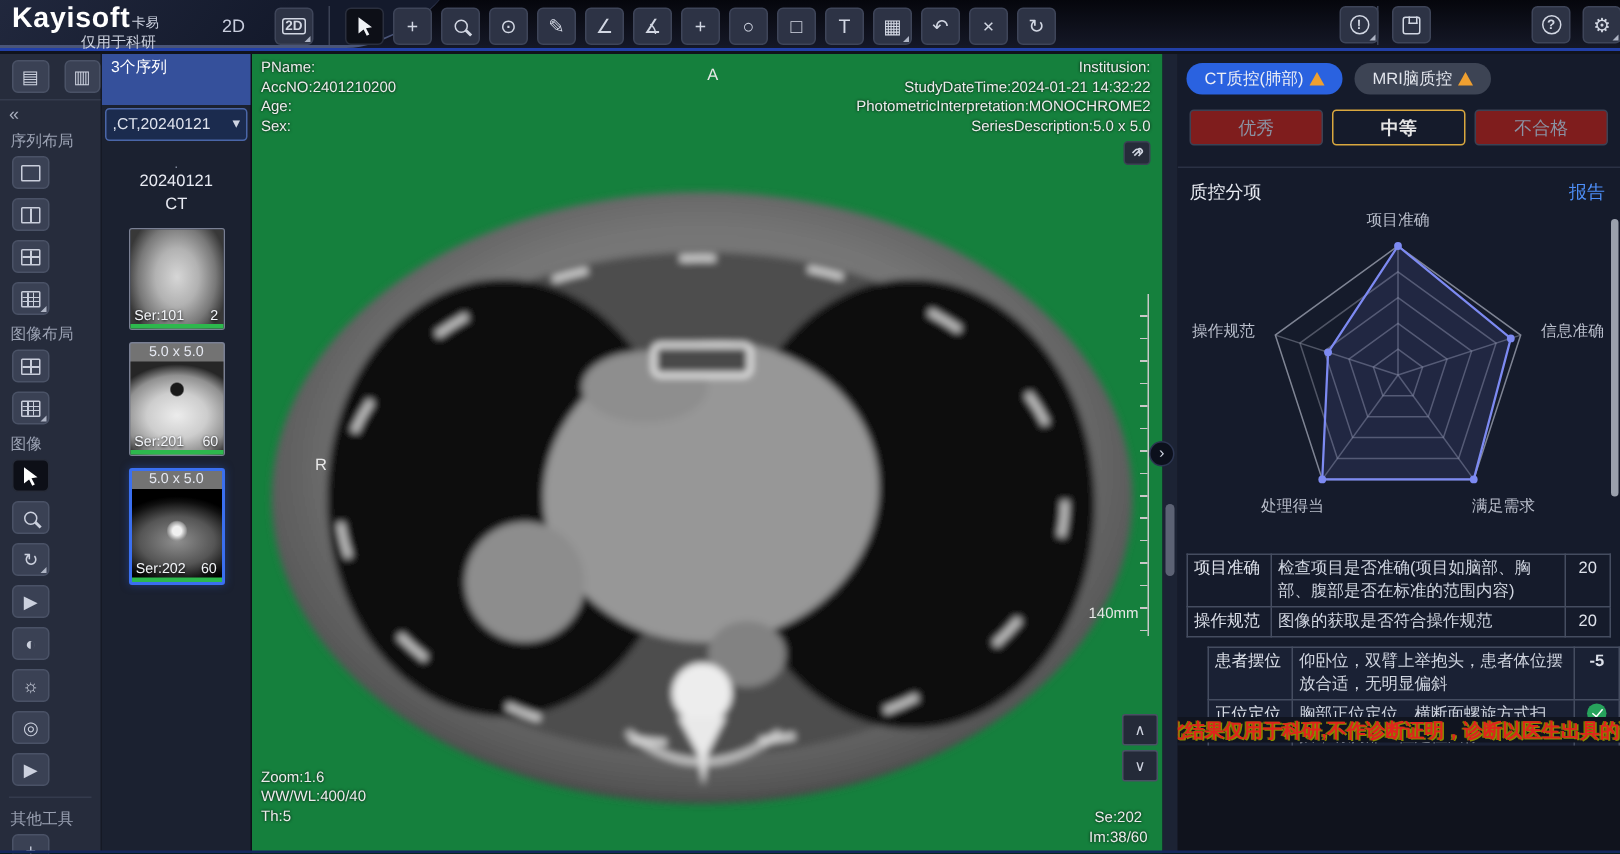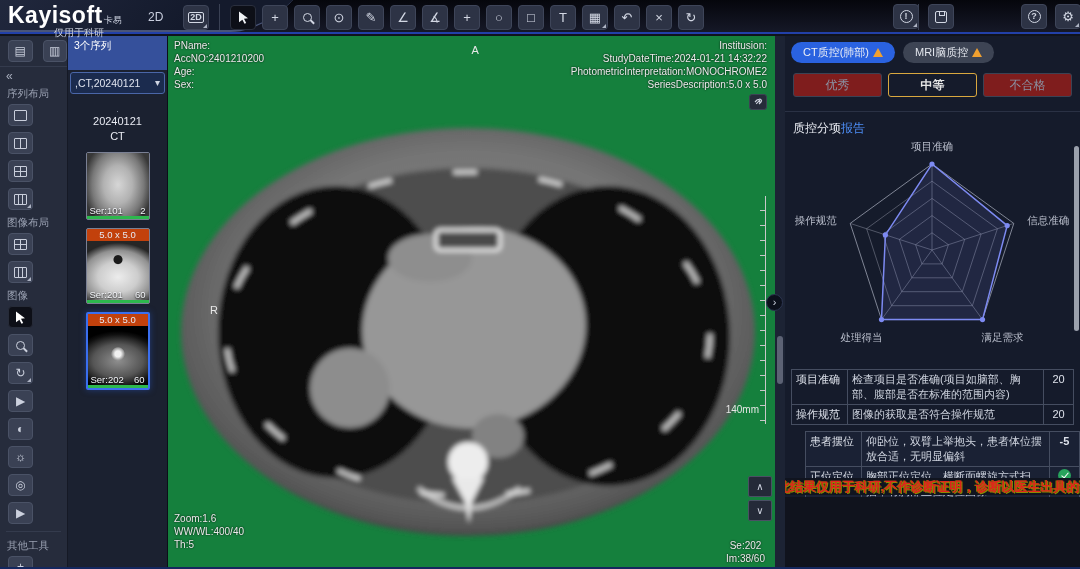--- a/index.html
+++ b/index.html
@@ -7,21 +7,21 @@
   body { font-family:"Liberation Sans","DejaVu Sans",sans-serif; }
   .app { position:relative; width:1080px; height:569px; overflow:hidden; background:#10131d; }
 
   
   .topbar { position:absolute; left:0; top:0; width:1080px; height:34px;
     background:linear-gradient(to bottom,#05060c,#151827); border-bottom:2px solid #2240a8; z-index:5; }
   .logo-swoosh { position:absolute; left:-40px; top:-14px; width:330px; height:46px;
     background:linear-gradient(100deg,#232a40,#141a2c 70%); border-radius:0 0 80px 0;
     border-bottom:2px solid #4a5578; transform:skewX(-30deg); }
   .logo-block { position:absolute; left:8px; top:2px; z-index:2; }
-  .logo-main { color:#fff; font-size:23px; font-weight:bold; letter-spacing:.5px; }
+  .logo-main { color:#fff; font-size:19px; font-weight:bold; letter-spacing:.5px; }
   .logo-cn { color:#cfd4e2; font-size:9px; margin-left:1px; }
   .logo-tag { color:#cdd2df; font-size:10px; margin-left:46px; margin-top:-3px; }
   .mode-label { position:absolute; left:148px; top:10px; color:#c9cede; font-size:12px; z-index:2; }
   .tb-tools { position:absolute; left:183px; top:4px; display:flex; gap:6px; align-items:center; z-index:2; }
   .tbtn { position:relative; width:26px; height:25px; background:#2d3345; border:1px solid #3e4559;
     border-radius:4px; color:#d2d7e3; font-size:13px; display:flex; align-items:center; justify-content:center;
     cursor:pointer; padding:0; line-height:1; }
   .tbtn.active { background:#0d0f17; border-color:#2a2f3e; }
   .tbtn.corner::after { content:""; position:absolute; right:1px; bottom:1px;
     border-left:4px solid transparent; border-bottom:4px solid #aeb4c4; }
@@ -61,21 +61,21 @@
 
   
   .series { position:absolute; left:68px; top:36px; width:100px; height:533px; background:#1b2130; border-right:1px solid #0c0f18; }
   .se-head { height:34px; background:#35509b; color:#fff; font-size:10.5px; line-height:18px; padding-left:6px; }
   .se-select { position:relative; margin:2px 2px; height:22px; background:#1b2b4e; border:1px solid #4a66a8;
     border-radius:3px; color:#dfe3ee; font-size:10.5px; line-height:20px; padding-left:4px; cursor:pointer; }
   .se-select .caret { position:absolute; right:4px; top:0; color:#cfd4e2; font-size:10px; }
   .se-tree { text-align:center; color:#e8eaf2; font-size:11px; margin-top:14px; line-height:15px; }
   .se-tree .dot { color:#8a92a6; font-size:9px; line-height:6px; }
   .thumb { position:relative; width:64px; margin:8px auto 0; border:1px solid #7a8094; border-radius:2px;
-    background:#c2410c; cursor:pointer; }
+    background:#737373; cursor:pointer; }
   .thumb.selected { border:2px solid #3a6ff0; box-shadow:0 0 6px #2a55c080; }
   .th-label { color:#e6e9f2; font-size:9.5px; text-align:center; height:12px; line-height:12px; }
   .th-img { width:100%; height:62px; }
   .t1 .th-img { height:66px; background:
       radial-gradient(ellipse 58% 72% at 50% 48%, #d6d6d6 0%, #b2b2b2 40%, #787878 72%, #383838 95%); }
   .t2 .th-img { background:
       radial-gradient(circle 5px at 50% 30%, #1a1a1a 0 4px, transparent 5px),
       radial-gradient(ellipse 72% 55% at 50% 58%, #ececec 0%, #cdcdcd 45%, #909090 78%, #262626 100%); }
   .t3 .th-img { background:
       radial-gradient(circle 6px at 50% 45%, #f0f0f0 0 3px, #9a9a9a 6px, transparent 7px),
@@ -117,21 +117,21 @@
   .pill.active { background:#2a62e0; } .pill.idle { background:#3d4454; color:#e2e5ec; }
   .warn { width:0; height:0; border-left:5px solid transparent; border-right:5px solid transparent;
     border-bottom:9px solid #f0a030; display:inline-block; }
   .qc-score { padding:12px 0 0 8px; font-size:12px; color:#e2e6ee; }
   .qc-score b { color:#e8a33c; }
   .grade-row { display:flex; gap:6px; padding:10px 8px 0; }
   .grade { flex:1; height:24px; background:#7f1d1d; border:1px solid #3c4254; border-radius:3px;
     color:#8a92a3; font-size:12px; cursor:pointer; }
   .grade.sel { background:transparent; border-color:#d9a83f; color:#e5e5e5; font-weight:bold; }
   .qc-div { height:1px; background:#2a3144; margin:14px 0 0; }
-  .qc-sec { display:flex; align-items:center; padding:8px 10px 0 8px; }
+  .qc-sec { display:flex; justify-content:space-between; align-items:center; padding:8px 10px 0 8px; }
   .qc-sec .title { font-size:12px; color:#e8ebf2; }
   .qc-sec .link { font-size:12px; color:#4d8ef7; cursor:pointer; }
   .qc-radar { position:relative; height:232px; }
   .qc-scrollbar { position:absolute; right:1px; top:110px; width:5px; height:185px; background:#9aa0ac; border-radius:3px; z-index:5; cursor:pointer; }
 
   .qc-table { margin:0 6px; border:1px solid #454d60; border-collapse:collapse; width:283px; font-size:11px; }
   .qc-table td { border:1px solid #454d60; padding:2px 4px; line-height:15px; vertical-align:top; }
   .qc-table .c1 { width:56px; color:#dde1ea; white-space:nowrap; }
   .qc-table .c2 { color:#cfd4df; }
   .qc-table .c3 { width:30px; text-align:center; color:#dde1ea; }

